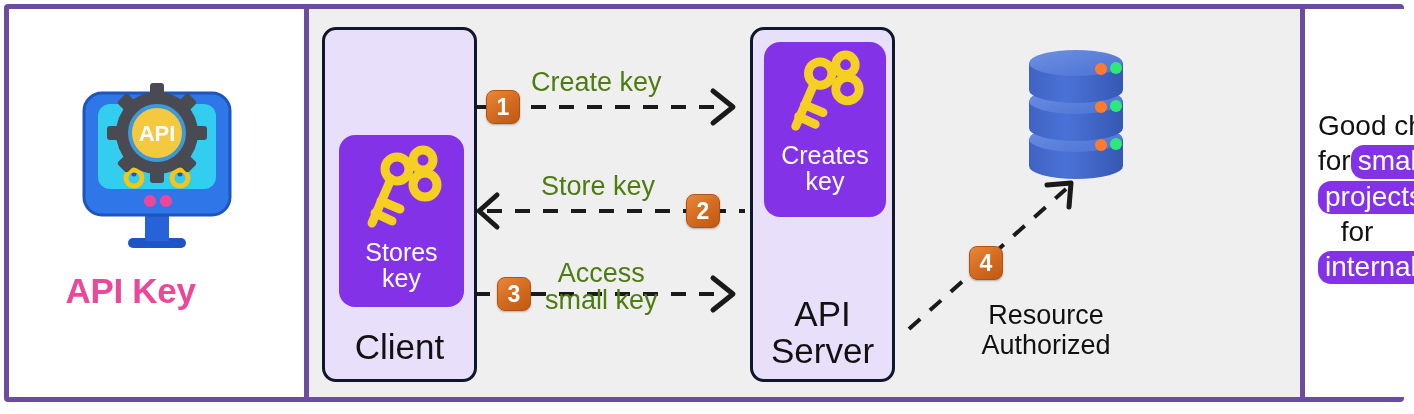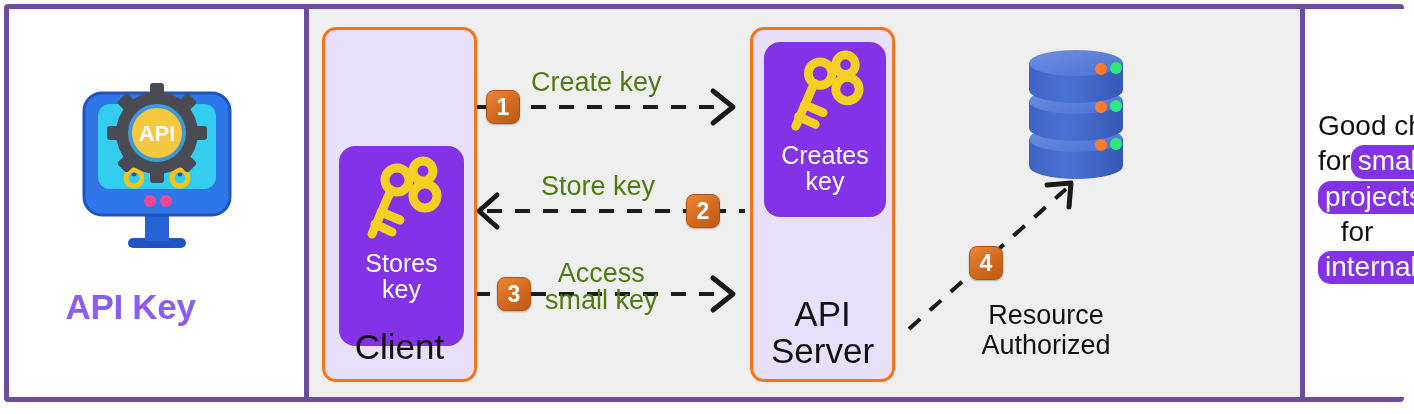--- a/index.html
+++ b/index.html
@@ -61,53 +61,53 @@
     position: absolute;
     left: 63px;
     top: 62px;
     width: 170px;
     height: 185px;
   }
 
   .title-left {
     position: absolute;
     left: 0;
-    top: 278px;
+    top: 262px;
     width: 243px;
     text-align: center;
     font-size: 35px;
     font-weight: bold;
     line-height: 1.17;
-    color: #8b5cf6;
+    color: #ec4899;
     letter-spacing: -0.3px;
   }
   .title-left .tl-line { display: block; }
 
   
   .node-box {
     position: absolute;
     box-sizing: border-box;
     background: #e8e0fb;
-    border: 3px solid #f97316;
+    border: 3px solid #0f172a;
     border-radius: 14px;
   }
   #client-box { left: 13px; top: 18px; width: 155px; height: 355px; }
   #server-box { left: 441px; top: 18px; width: 145px; height: 355px; }
 
   .key-card {
     position: absolute;
     background: #8332e8;
     border-radius: 16px;
     box-sizing: border-box;
     display: flex;
     flex-direction: column;
     align-items: center;
     justify-content: flex-start;
   }
-  #client-key-card { left: 14px; top: 105px; width: 125px; height: 200px; margin-top: 11px; }
+  #client-key-card { left: 14px; top: 105px; width: 125px; height: 172px; }
   #server-key-card { left: 11px; top: 12px; width: 122px; height: 175px; }
 
   .key-card .key-glyph {
     margin-top: 10px;
     width: 86px;
     height: 92px;
   }
   #server-key-card .key-glyph { margin-top: 8px; width: 84px; height: 90px; }
 
   .key-card .key-label {

